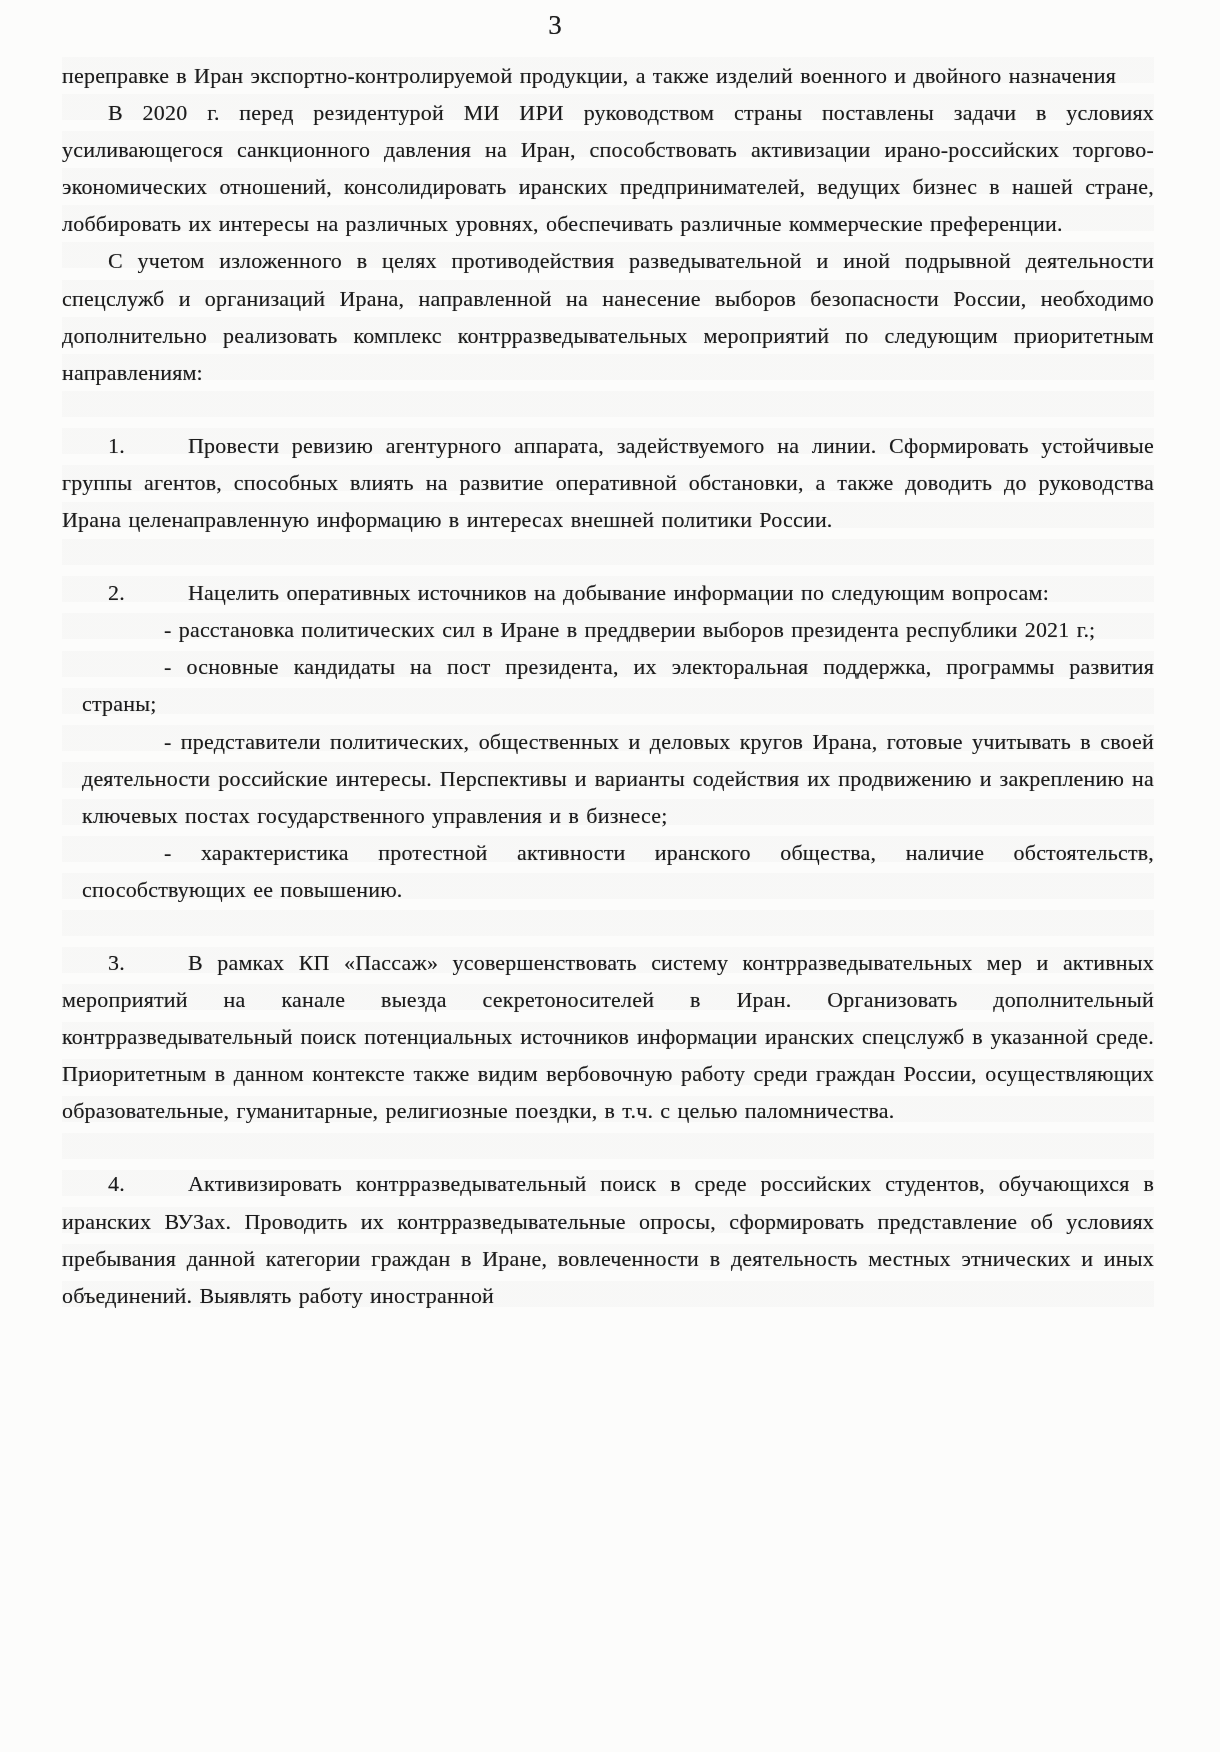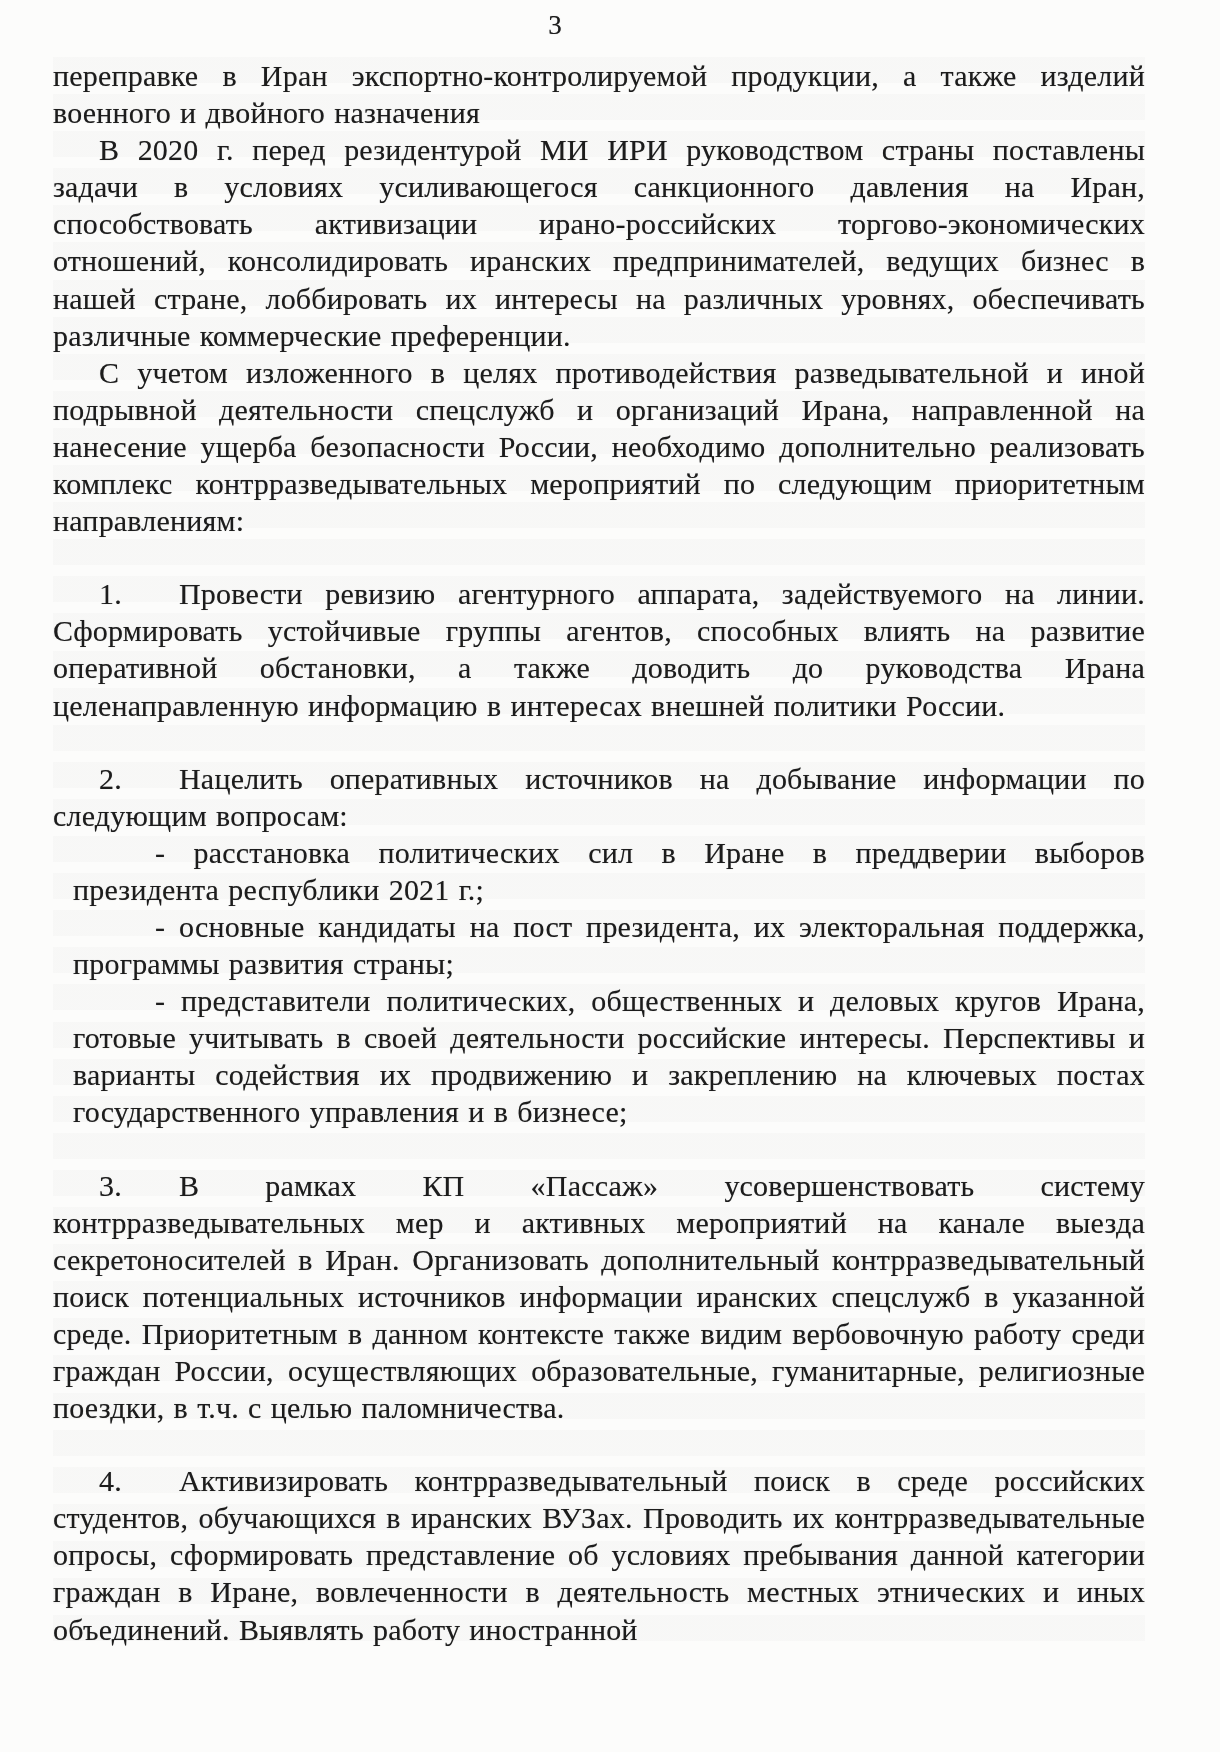--- a/index.html
+++ b/index.html
@@ -23,23 +23,23 @@
     left: 0;
     width: 1110px;            
     text-align: center;
     font-size: 27px;
     line-height: 30px;
     text-shadow: 0 0 0.7px rgba(0,0,0,0.45);
   }
   .doc-body {
     position: absolute;
     top: 57px;
-    left: 53px;
+    left: 62px;
     width: 1092px;
-    font-size: 30px;
+    font-size: 22px;
     line-height: 37.1px;
     text-align: justify;
     word-spacing: 1.5px;
     letter-spacing: 0.2px;
     text-shadow: 0 0 0.7px rgba(0,0,0,0.42);
     
     background-image: repeating-linear-gradient(
       180deg,
       rgba(90,90,90,0.028) 0px,
       rgba(90,90,90,0.028) 26px,
@@ -61,22 +61,23 @@
   }
 </style>
 </head>
 <body>
 
 <div class="page">
   <div class="page-number">3</div>
   <div class="doc-body" id="doc-body">
       <p class="para plain">переправке в Иран экспортно-контролируемой продукции, а также изделий военного и двойного назначения</p>
       <p class="para indent">В 2020 г. перед резидентурой МИ ИРИ руководством страны поставлены задачи в условиях усиливающегося санкционного давления на Иран, способствовать активизации ирано-российских торгово-экономических отношений, консолидировать иранских предпринимателей, ведущих бизнес в нашей стране, лоббировать их интересы на различных уровнях, обеспечивать различные коммерческие преференции.</p>
-      <p class="para indent">С учетом изложенного в целях противодействия разведывательной и иной подрывной деятельности спецслужб и организаций Ирана, направленной на нанесение ущерба безопасности России, необходимо дополнительно реализовать комплекс контрразведывательных мероприятий по следующим приоритетным направлениям:</p>
+      <p class="para indent">С учетом изложенного в целях противодействия разведывательной и иной подрывной деятельности спецслужб и организаций Ирана, направленной на нанесение выборов безопасности России, необходимо дополнительно реализовать комплекс контрразведывательных мероприятий по следующим приоритетным направлениям:</p>
       <p class="para numbered"><span class="num">1.</span>Провести ревизию агентурного аппарата, задействуемого на линии. Сформировать устойчивые группы агентов, способных влиять на развитие оперативной обстановки, а также доводить до руководства Ирана целенаправленную информацию в интересах внешней политики России.</p>
       <p class="para numbered"><span class="num">2.</span>Нацелить оперативных источников на добывание информации по следующим вопросам:</p>
       <p class="para dash">- расстановка политических сил в Иране в преддверии выборов президента республики 2021 г.;</p>
       <p class="para dash">- основные кандидаты на пост президента, их электоральная поддержка, программы развития страны;</p>
       <p class="para dash">- представители политических, общественных и деловых кругов Ирана, готовые учитывать в своей деятельности российские интересы. Перспективы и варианты содействия их продвижению и закреплению на ключевых постах государственного управления и в бизнесе;</p>
+      <p class="para dash">- характеристика протестной активности иранского общества, наличие обстоятельств, способствующих ее повышению.</p>
       <p class="para numbered"><span class="num">3.</span>В рамках КП «Пассаж» усовершенствовать систему контрразведывательных мер и активных мероприятий на канале выезда секретоносителей в Иран. Организовать дополнительный контрразведывательный поиск потенциальных источников информации иранских спецслужб в указанной среде. Приоритетным в данном контексте также видим вербовочную работу среди граждан России, осуществляющих образовательные, гуманитарные, религиозные поездки, в т.ч. с целью паломничества.</p>
       <p class="para numbered"><span class="num">4.</span>Активизировать контрразведывательный поиск в среде российских студентов, обучающихся в иранских ВУЗах. Проводить их контрразведывательные опросы, сформировать представление об условиях пребывания данной категории граждан в Иране, вовлеченности в деятельность местных этнических и иных объединений. Выявлять работу иностранной</p>
     </div>
 </div>
 
 </body></html>

